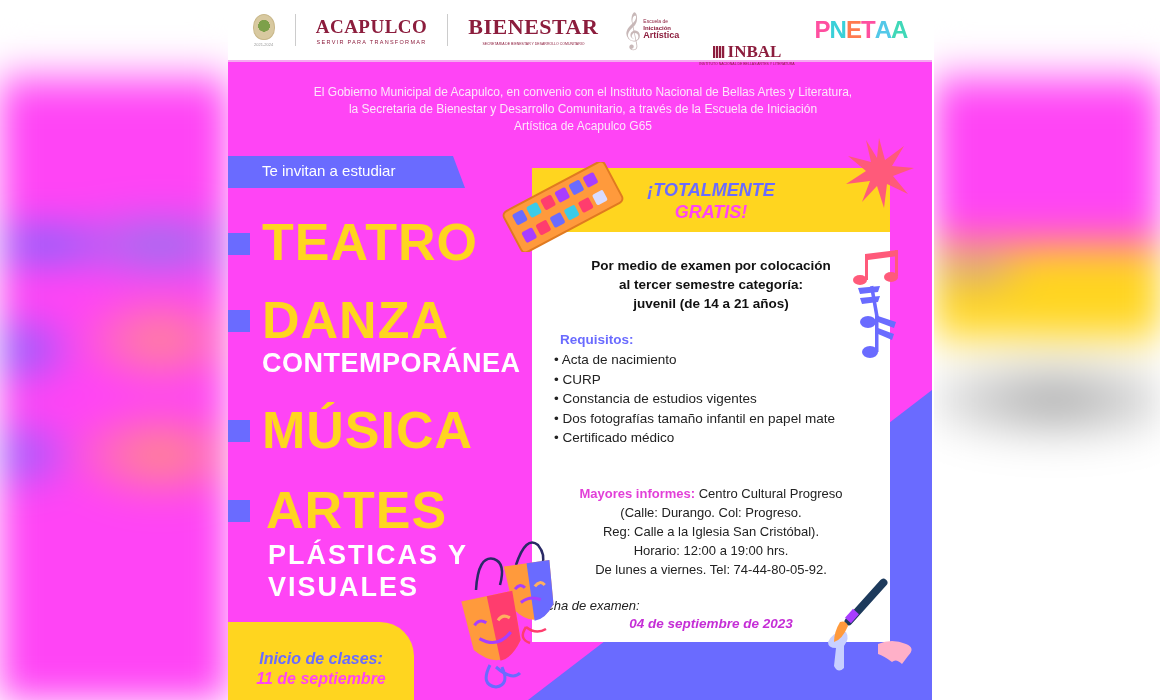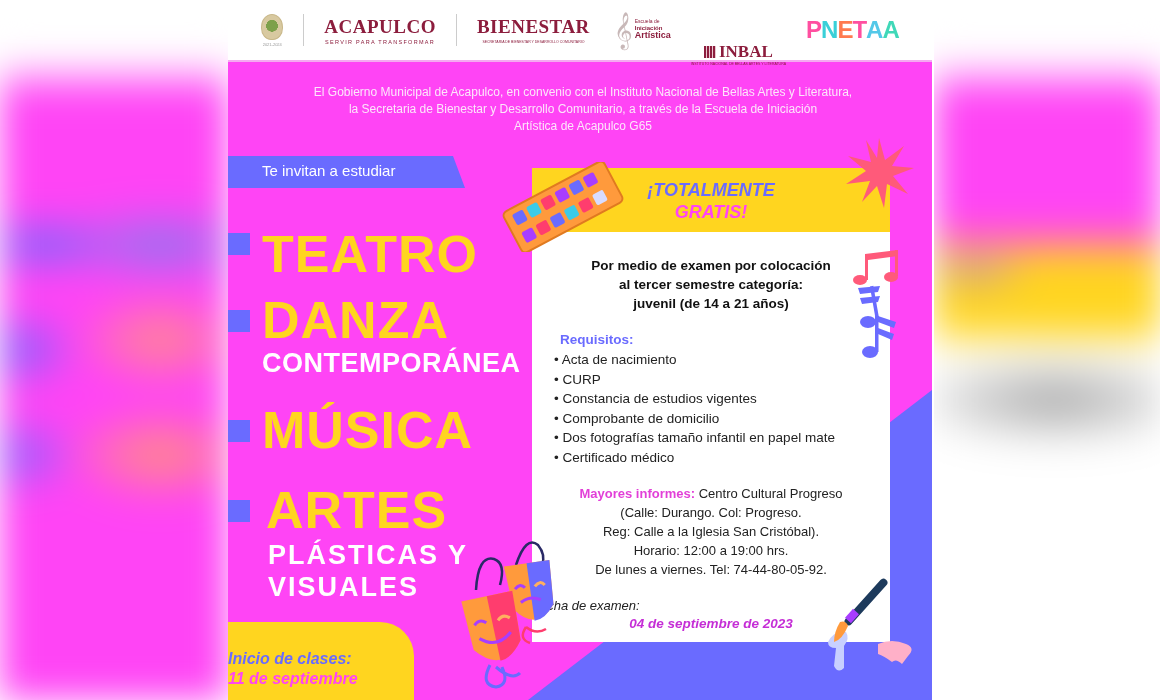--- a/index.html
+++ b/index.html
@@ -34,21 +34,21 @@
   .logobar { position: absolute; left: 0; top: 0; width: 704px; height: 62px; background: #fff; border-bottom: 2px solid #f5a9f1; display: flex; align-items: center; justify-content: center; gap: 14px; }
   .logo { display: flex; align-items: center; }
   .crest { width: 22px; height: 26px; border-radius: 50% 50% 45% 45%; background: radial-gradient(circle at 50% 45%, #7da04a 0 35%, #d8c9a0 36% 100%); border: 1px solid #c9b88a; }
   .crest-wrap { display:flex; flex-direction:column; align-items:center; gap:2px; }
   .crest-year { font-size: 4px; color: #999; }
   .vsep { width: 1px; height: 32px; background: #ccc; margin: 0 6px; }
   .acap { display: flex; flex-direction: column; align-items: center; }
   .acap .t { font-family: "Liberation Serif", serif; font-weight: bold; font-size: 19px; color: #8c1d3d; letter-spacing: 0.5px; }
   .acap .s { font-size: 5.5px; color: #8c1d3d; letter-spacing: 1.3px; margin-top: 1px; }
   .bien { display: flex; flex-direction: column; align-items: center; }
-  .bien .t { font-family: "Liberation Serif", serif; font-weight: bold; font-size: 19px; color: #8c1d3d; letter-spacing: 0.5px; }
+  .bien .t { font-family: "Liberation Serif", serif; font-weight: bold; font-size: 22px; color: #8c1d3d; letter-spacing: 0.5px; }
   .bien .s { font-size: 3.5px; color: #8c1d3d; margin-top: 2px; }
   .esc { display:flex; align-items:center; gap: 2px; }
   .esc .clef { font-size: 32px; color: #c8b8b8; line-height: 1; font-family: "DejaVu Sans", sans-serif; }
   .esc .txt { display:flex; flex-direction:column; font-size: 6px; color:#8c1d3d; font-weight:bold; line-height: 1.1; }
   .esc .txt .big { font-size: 9px; }
   .inbal { display:flex; flex-direction: column; }
   .inbal .row { display:flex; align-items:center; gap: 3px; margin-top: 48px; }
   .inbal .ic { width: 12px; height: 12px; background: repeating-linear-gradient(90deg, #8c1d3d 0 2px, #e9c7cf 2px 3px); }
   .inbal .t { font-family: "Liberation Serif", serif; font-weight: bold; font-size: 17px; color: #8c1d3d; }
   .inbal .s { font-size: 3.5px; color:#8c1d3d; }
@@ -62,21 +62,21 @@
 
   .intro { position: absolute; top: 84px; left: 0; width: 704px; text-align: center; color: #fde6fb; font-size: 12px; line-height: 17px; padding-left: 6px; }
 
   .invite { position: absolute; left: 0; top: 156px; width: 237px; height: 32px; background: #6a6bff; clip-path: polygon(0 0, 225px 0, 237px 32px, 0 32px); }
   .invite span { position: absolute; left: 34px; top: 6px; color: #fff; font-size: 15px; }
 
   .bullet { position: absolute; left: 0; width: 22px; height: 22px; background: #6a6bff; }
   .big-title { position: absolute; color: #ffd51f; font-weight: bold; font-family: "Liberation Sans", sans-serif; letter-spacing: 1px; }
   .sub-title { position: absolute; color: #fff; font-weight: bold; font-family: "Liberation Sans", sans-serif; }
 
-  .inicio { position: absolute; left: 0; top: 622px; width: 186px; height: 78px; background: #ffd51f; border-top-right-radius: 34px; text-align: left; }
+  .inicio { position: absolute; left: 0; top: 622px; width: 186px; height: 78px; background: #ffd51f; border-top-right-radius: 34px; text-align: center; }
   .inicio .l1 { position:absolute; top: 28px; left: 0; width: 100%; color: #6a6bff; font-weight: bold; font-style: italic; font-size: 16px; }
   .inicio .l2 { position:absolute; top: 48px; left: 0; width: 100%; color: #ff44f5; font-weight: bold; font-style: italic; font-size: 16px; }
 
   .blue-tri { position: absolute; left: 300px; top: 390px; width: 404px; height: 310px; background: #6a6bff; clip-path: polygon(404px 0, 404px 310px, 0 310px); }
 
   .card { position: absolute; left: 304px; top: 168px; width: 358px; height: 474px; background: #fff; }
   .card-head { position: absolute; left: 0; top: 0; width: 358px; height: 64px; background: #ffd51f; }
   .gratis1 { position: absolute; left: 0; top: 12px; width: 100%; text-align: center; color: #6a6bff; font-weight: bold; font-style: italic; font-size: 18px; }
   .gratis2 { position: absolute; left: 0; top: 34px; width: 100%; text-align: center; color: #ff44f5; font-weight: bold; font-style: italic; font-size: 18px; }
   .exam-desc { position: absolute; left: 0; top: 88px; width: 100%; text-align: center; color: #111; font-weight: bold; font-size: 13.5px; line-height: 19px; }
@@ -148,21 +148,21 @@
     <div>Artística de Acapulco G65</div>
   </div>
 
   <div class="invite">
     <span>Te invitan a estudiar</span>
   </div>
 
   <div class="blue-tri"></div>
 
   <div class="bullet" style="top:233px;"></div>
-  <div class="big-title" style="left:34px; top:212px; font-size:52px;margin-top:12px;">TEATRO</div>
+  <div class="big-title" style="left:34px; top:212px; font-size:52px;">TEATRO</div>
 
   <div class="bullet" style="top:310px;"></div>
   <div class="big-title" style="left:34px; top:290px; font-size:52px;">DANZA</div>
   <div class="sub-title" style="left:34px; top:348px; font-size:27px; letter-spacing:0.5px;">CONTEMPORÁNEA</div>
 
   <div class="bullet" style="top:420px;"></div>
   <div class="big-title" style="left:34px; top:400px; font-size:52px;">MÚSICA</div>
 
   <div class="bullet" style="top:500px;"></div>
   <div class="big-title" style="left:38px; top:480px; font-size:52px;">ARTES</div>
@@ -182,21 +182,20 @@
     <div class="exam-desc">
       <div>Por medio de examen por colocación</div>
       <div>al tercer semestre categoría:</div>
       <div>juvenil (de 14 a 21 años)</div>
     </div>
     <div class="req-title">Requisitos:</div>
     <ul class="req-list">
       <li>Acta de nacimiento</li>
       <li>CURP</li>
       <li>Constancia de estudios vigentes</li>
-      <li>Comprobante de domicilio</li>
       <li>Dos fotografías tamaño infantil en papel mate</li>
       <li>Certificado médico</li>
     </ul>
     <div class="info">
       <div><span class="hl">Mayores informes:</span><span> Centro Cultural Progreso</span></div>
       <div>(Calle: Durango. Col: Progreso.</div>
       <div>Reg: Calle a la Iglesia San Cristóbal).</div>
       <div>Horario: 12:00 a 19:00 hrs.</div>
       <div>De lunes a viernes. Tel: 74-44-80-05-92.</div>
     </div>

